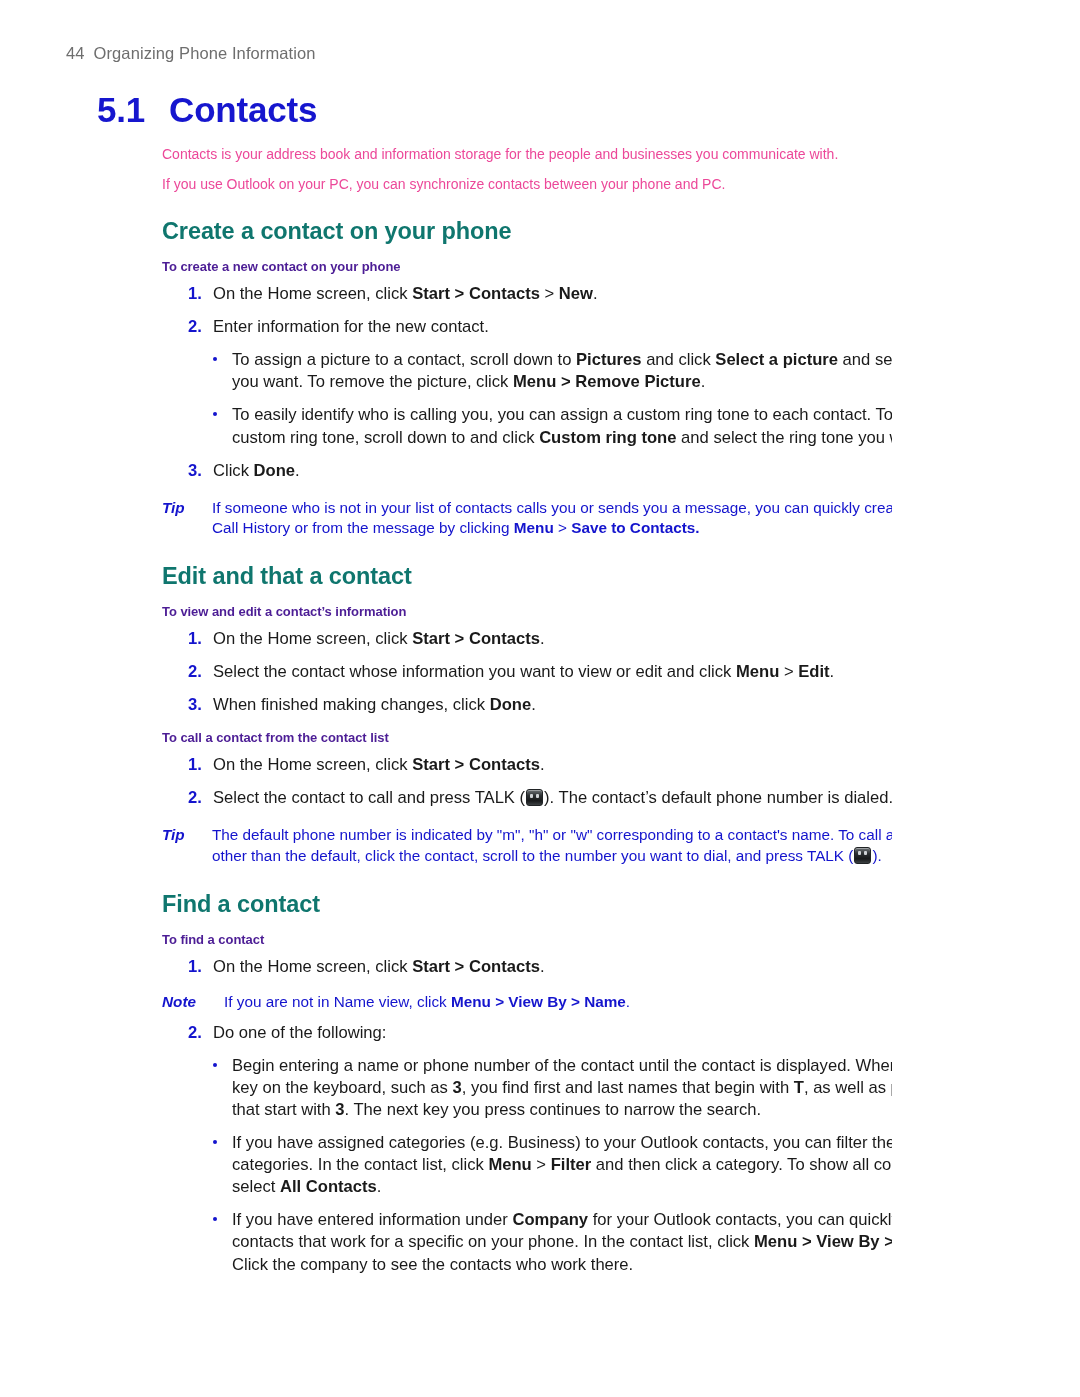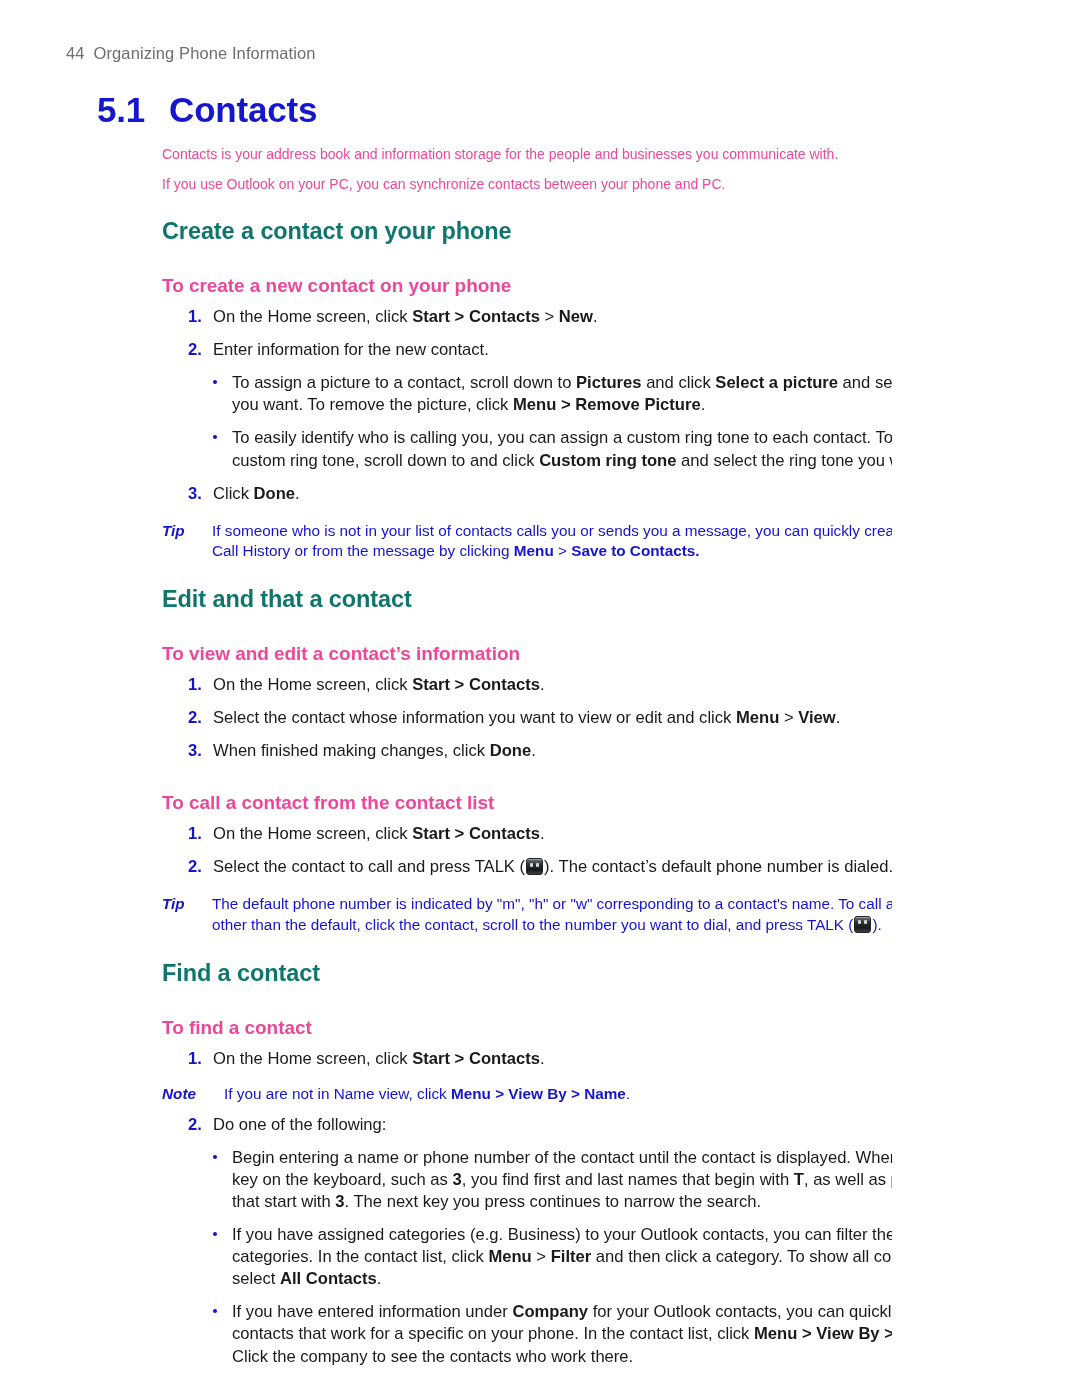--- a/index.html
+++ b/index.html
@@ -70,24 +70,24 @@
   .h2 {
     font-size: 23.5px;
     font-weight: bold;
     color: #0f766e;
     margin-top: 25px;
     margin-bottom: 13px;
     letter-spacing: -0.1px;
   }
 
   .h3 {
-    font-size: 19px;
-    font-weight: bold;
-    color: #ec4899;
-    margin-top: 30px;
+    font-size: 13px;
+    font-weight: bold;
+    color: #4c1d95;
+    margin-top: 14px;
     margin-bottom: 9px;
     letter-spacing: -0.05px;
   }
 
   
   .steps { margin: 0 0 2px 0; padding: 0; list-style: none; }
   .step {
     position: relative;
     padding-left: 51px;
     font-size: 16.6px;
@@ -231,21 +231,21 @@
     </div>
 
     <h2 class="h2">Edit and that a contact</h2>
     <h3 class="h3">To view and edit a contact’s information</h3>
 
     <ul class="steps">
       <li class="step">
         <span class="marker">1.</span><span>On the Home screen, click </span><b>Start &gt; Contacts</b><span>.</span>
       </li>
       <li class="step">
-        <span class="marker">2.</span><span>Select the contact whose information you want to view or edit and click </span><b>Menu</b><span> &gt; </span><b>View</b><span>.</span>
+        <span class="marker">2.</span><span>Select the contact whose information you want to view or edit and click </span><b>Menu</b><span> &gt; </span><b>Edit</b><span>.</span>
       </li>
       <li class="step">
         <span class="marker">3.</span><span>When finished making changes, click </span><b>Done</b><span>.</span>
       </li>
     </ul>
 
     <h3 class="h3">To call a contact from the contact list</h3>
 
     <ul class="steps">
       <li class="step">

